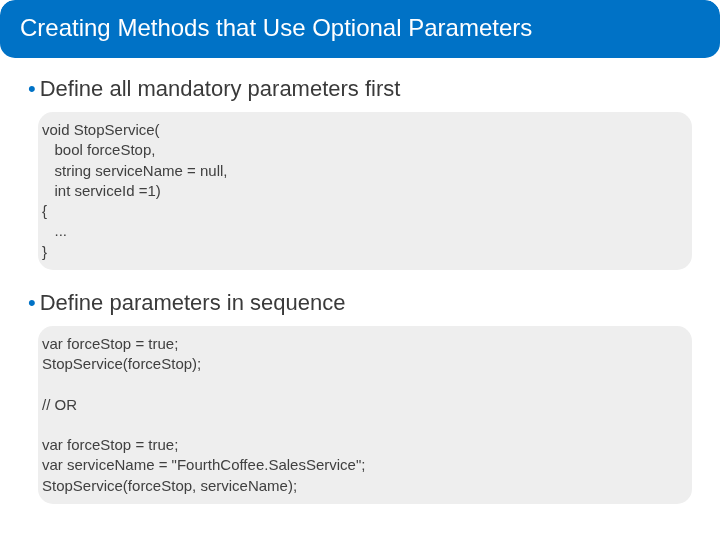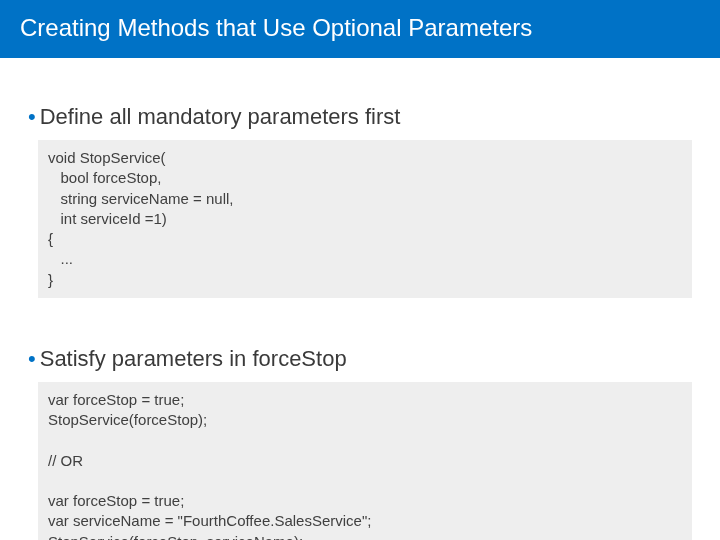--- a/index.html
+++ b/index.html
@@ -1,15 +1,15 @@
 <!DOCTYPE html>
 <html><head>
 <meta charset="utf-8">
 <style>
-  * { margin: 0; padding: 0; box-sizing: border-box; }
+  * { margin: 0; padding: 0; box-sizing: border-box; border-radius: 15px; }
   body {
     width: 720px;
     height: 540px;
     font-family: "Segoe UI", "Segoe UI Light", Arial, sans-serif;
     background: #fff;
     overflow: hidden;
   }
   .header {
     background: #0072c6;
     color: #fff;
@@ -28,29 +28,28 @@
   .bullet {
     color: #0072c6;
     font-size: 22px;
     margin-right: 4px;
     line-height: 1;
   }
   .bullet-text {
     font-size: 22px;
     font-weight: 300;
     color: #3a3a3a;
-    margin-top: 28px;
   }
   .code-block {
     background: #eeeeee;
     color: #404040;
     font-family: "Segoe UI", Arial, sans-serif;
     font-size: 15px;
     line-height: 1.35;
-    padding: 8px 10px;
+    padding: 8px 4px;
     margin: 0 0 20px 10px;
     white-space: pre;
     font-weight: 400;
   }
   .code-block.second {
     margin-bottom: 4px;
   }
 </style>
 </head>
 <body>
@@ -69,21 +68,21 @@
   <div class="code-block">void StopService(
    bool forceStop,
    string serviceName = null,
    int serviceId =1)
 {
    ...
 }</div>
 
   <div class="bullet-row">
     <span class="bullet">•</span>
-    <span class="bullet-text">Satisfy parameters in forceStop</span>
+    <span class="bullet-text">Define parameters in sequence</span>
   </div>
 
   <div class="code-block second">var forceStop = true;
 StopService(forceStop);
 
 // OR
 
 var forceStop = true;
 var serviceName = "FourthCoffee.SalesService";
 StopService(forceStop, serviceName);</div>

